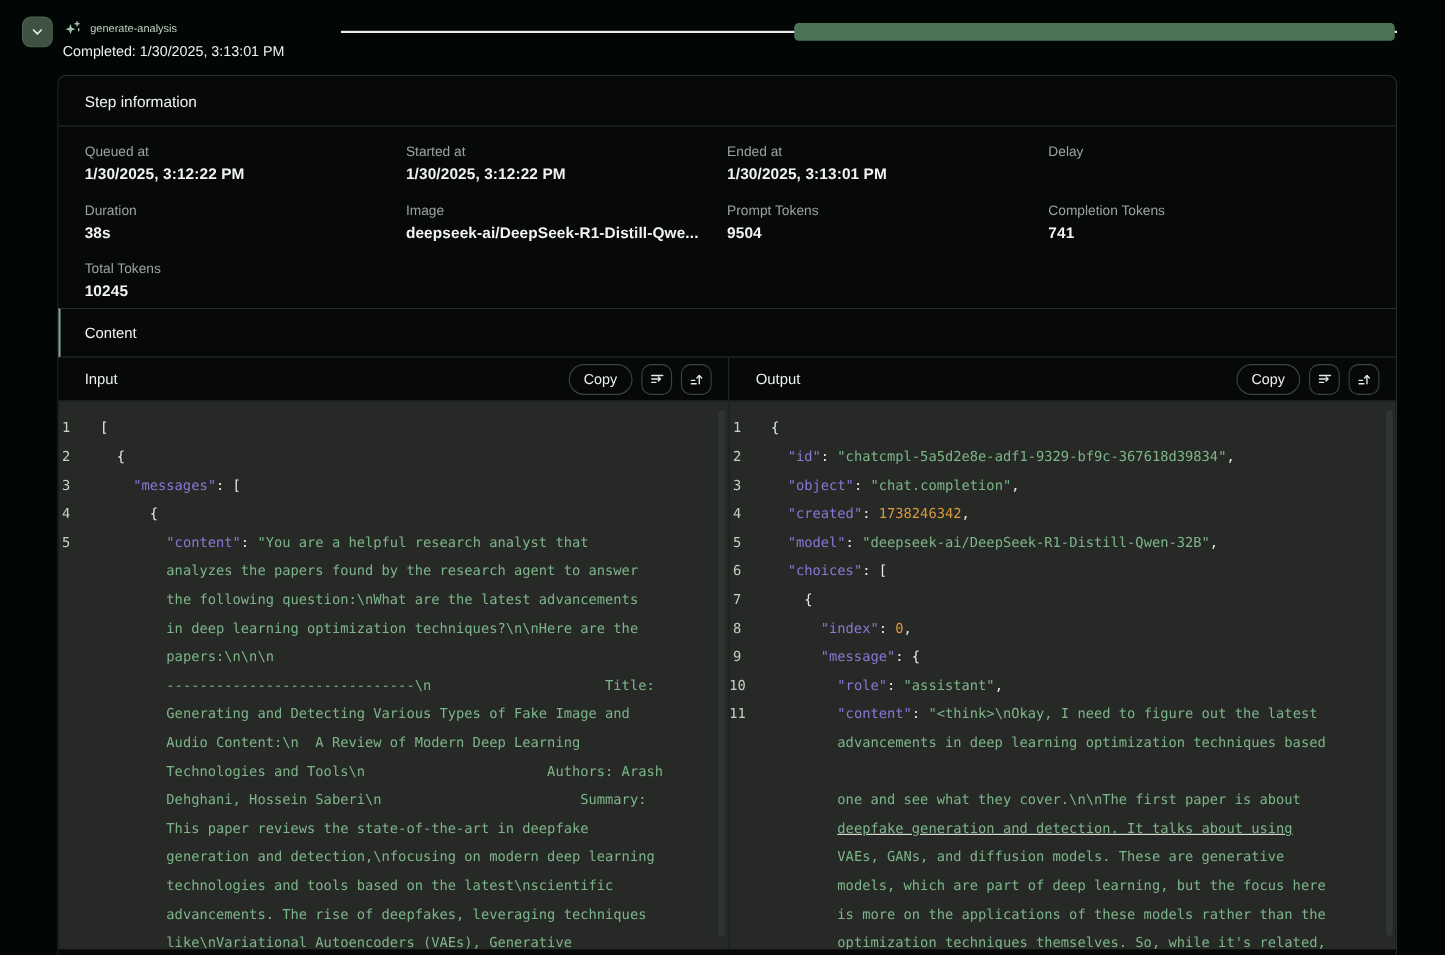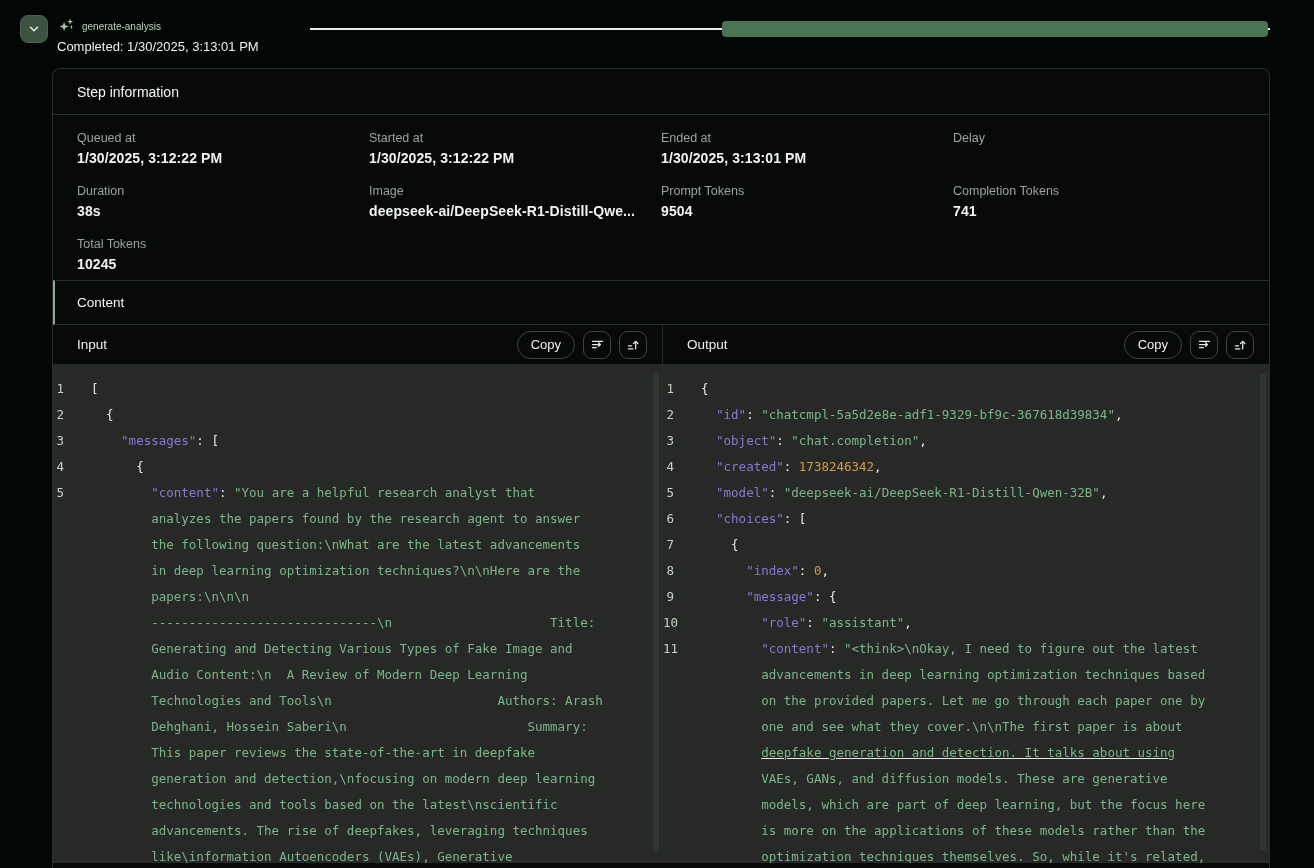--- a/index.html
+++ b/index.html
@@ -245,21 +245,21 @@
             <div class="code-row">
               <span class="ln"></span>
               <span class="ct" style="padding-left: 8ch;"><span class="t-s">technologies and tools based on the latest\nscientific</span></span>
             </div>
             <div class="code-row">
               <span class="ln"></span>
               <span class="ct" style="padding-left: 8ch;"><span class="t-s">advancements. The rise of deepfakes, leveraging techniques</span></span>
             </div>
             <div class="code-row">
               <span class="ln"></span>
-              <span class="ct" style="padding-left: 8ch;"><span class="t-s">like\information Autoencoders (VAEs), Generative</span></span>
+              <span class="ct" style="padding-left: 8ch;"><span class="t-s">like\nVariational Autoencoders (VAEs), Generative</span></span>
             </div>
           </div>
       </section>
 
       <section class="panel">
         <div class="panel-header">
           <span class="panel-title">Output</span>
           <div class="panel-actions">
             <button class="pill">Copy</button>
             <button class="iconbtn">
@@ -329,21 +329,20 @@
             <div class="code-row">
               <span class="ln">11</span>
               <span class="ct" style="padding-left: 8ch;"><span class="t-k">"content"</span><span class="t-p">: </span><span class="t-s">"&lt;think&gt;\nOkay, I need to figure out the latest</span></span>
             </div>
             <div class="code-row">
               <span class="ln"></span>
               <span class="ct" style="padding-left: 8ch;"><span class="t-s">advancements in deep learning optimization techniques based</span></span>
             </div>
             <div class="code-row">
               <span class="ln"></span>
-              <span class="ct" style="padding-left: 8ch;"><span class="t-s">on the provided papers. Let me go through each paper one by</span></span>
             </div>
             <div class="code-row">
               <span class="ln"></span>
               <span class="ct" style="padding-left: 8ch;"><span class="t-s">one and see what they cover.\n\nThe first paper is about</span></span>
             </div>
             <div class="code-row">
               <span class="ln"></span>
               <span class="ct" style="padding-left: 8ch; text-decoration: underline;"><span class="t-s">deepfake generation and detection. It talks about using</span></span>
             </div>
             <div class="code-row">

